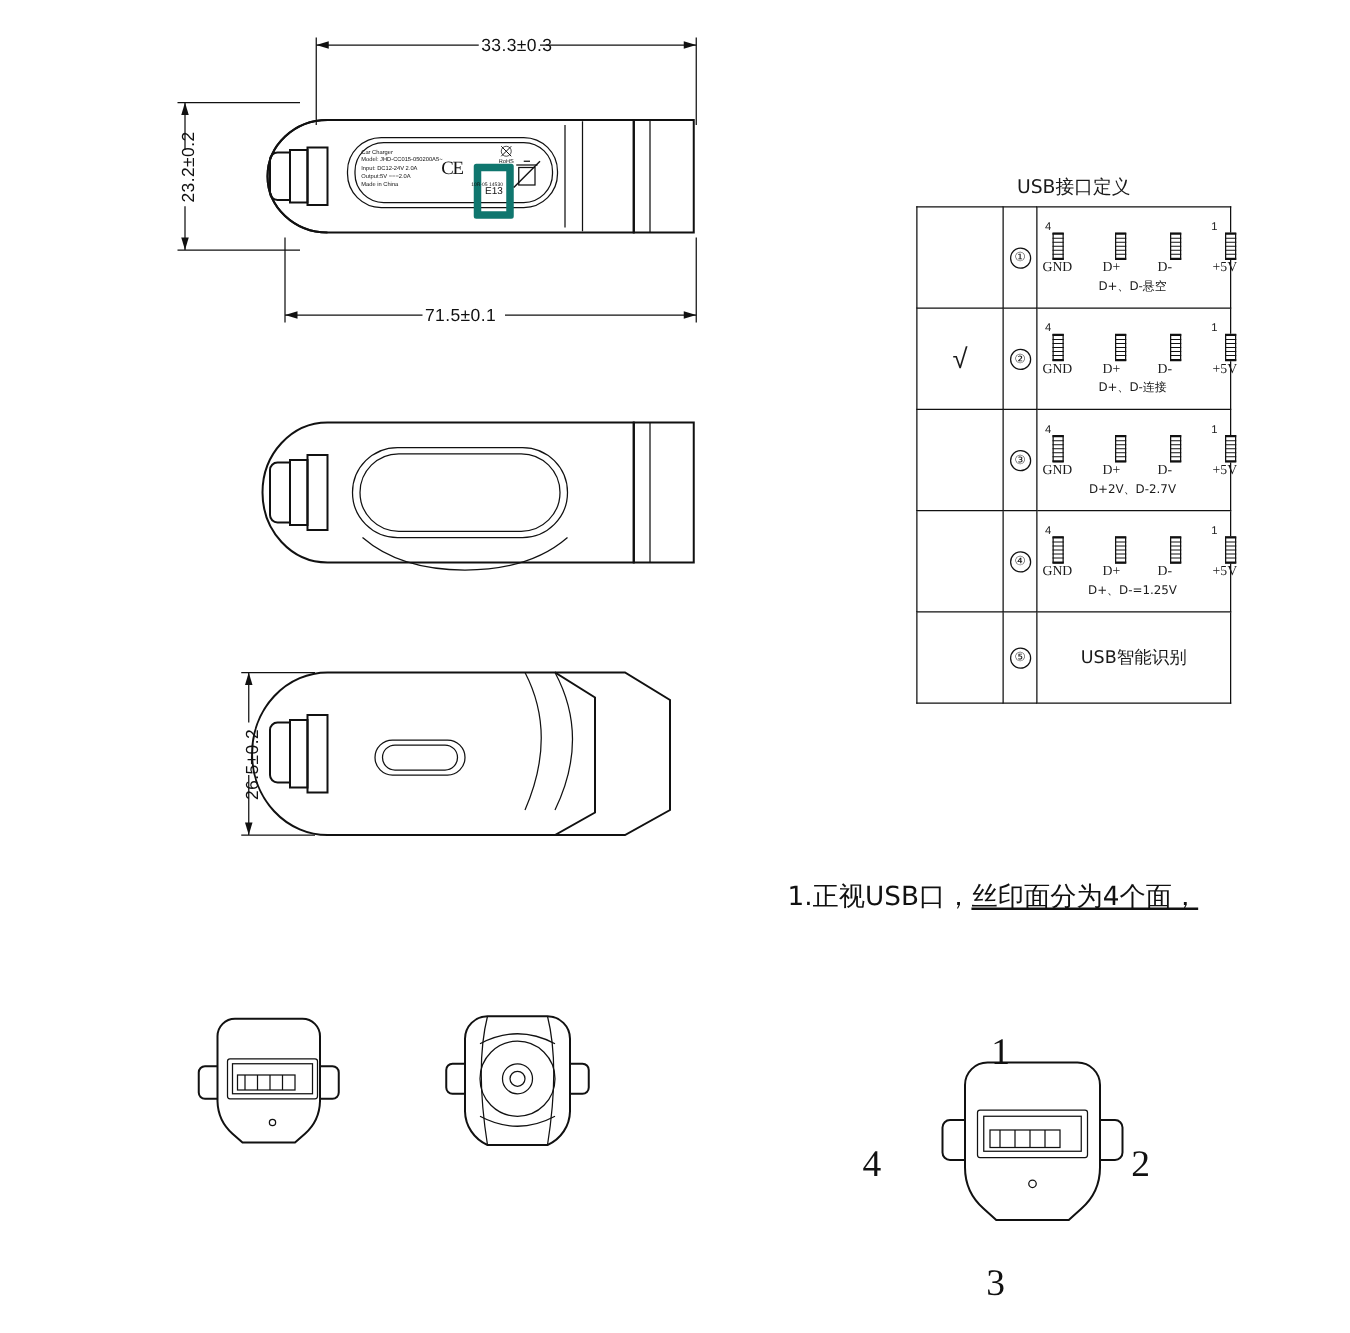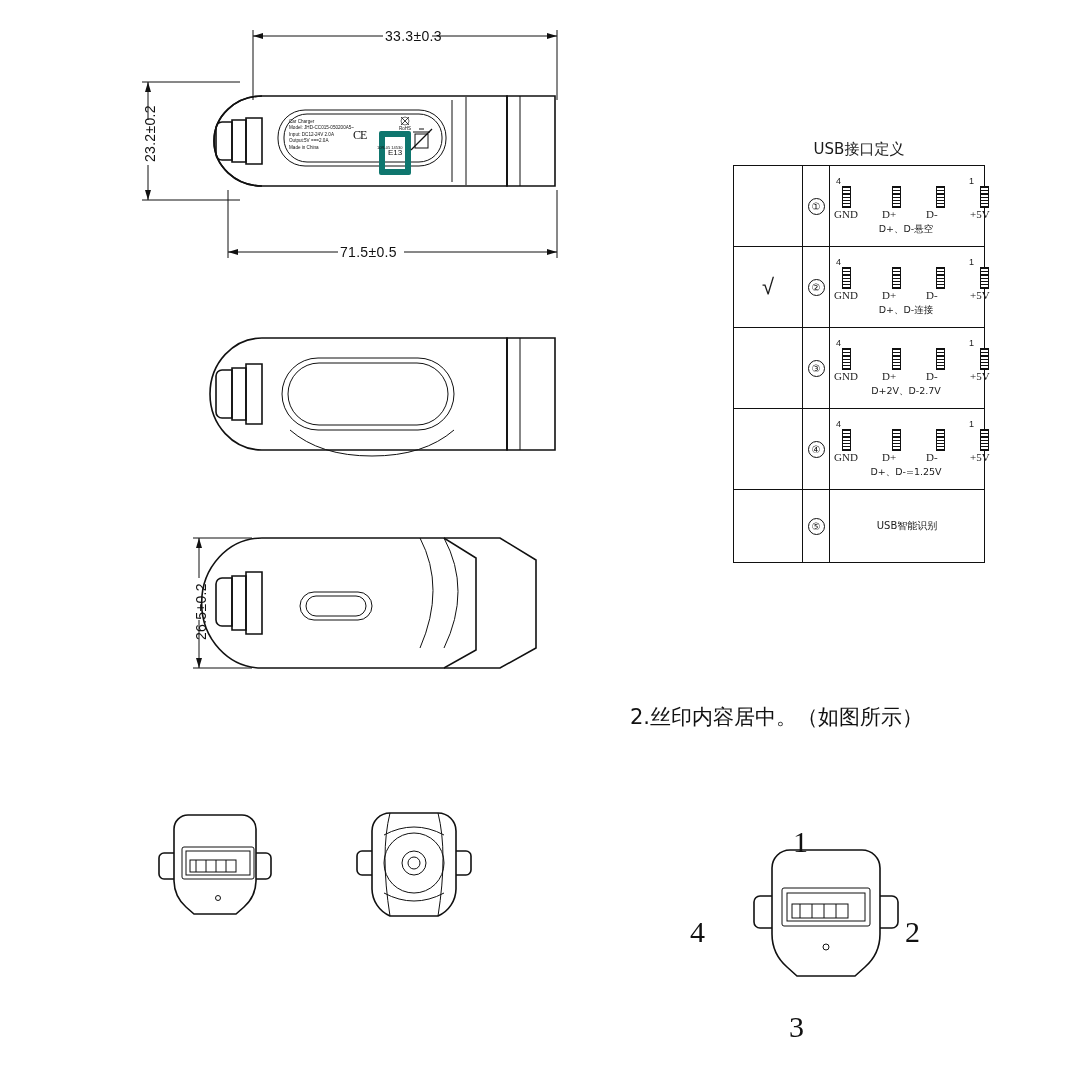--- a/index.html
+++ b/index.html
@@ -41,21 +41,21 @@
     height: 48px;
     font-size: 4.6px;
     line-height: 6.4px;
     color: #111;
     font-family: "Liberation Sans", sans-serif;
   }
   .plate .txtblock { position: absolute; left: 8px; top: 5px; }
   .plate .ce {
     position: absolute;
     left: 72px; top: 18px;
-    font-size: 12px;
+    font-size: 15px;
     font-family: "Liberation Serif", serif;
     letter-spacing: -1px;
   }
   .plate .e13 {
     position: absolute; left: 98px; top: 17px;
     border: 6px solid #0f766e; border-radius: 2px;
     padding: 13px 3px; font-size: 8px;
   }
   .plate .e13sub { position: absolute; left: 96px; top: 31px; font-size: 4px; }
   .plate .rohs { position: absolute; left: 118px; top: 2px; font-size: 4.5px; text-align:center; }
@@ -102,21 +102,21 @@
   .pin-names { position: relative; height: 14px; font-size: 11px; font-family: "Liberation Serif", serif; }
   .pin-names span { position: absolute; top: 0; }
   .pin-note { text-align: center; font-size: 9.5px; margin-top: 1px; }
   .usb-caption {
     position: absolute;
     left: 733px; top: 140px;
     width: 252px;
     text-align: center;
     font-size: 15px;
   }
-  .usb-smart { text-align: center; font-size: 10px; }
+  .usb-smart { text-align: center; font-size: 14px; }
 
   
   .notes {
     position: absolute;
     left: 630px;
     top: 702px;
     width: 420px;
     font-size: 21px;
     line-height: 31px;
     color: #111;
@@ -179,21 +179,21 @@
     </g>
 
     <g class="ln thin">
       <line x1="452" y1="100" x2="452" y2="182"></line>
       <line x1="466" y1="97" x2="466" y2="185"></line>
       <line x1="507" y1="96" x2="507" y2="186"></line>
       <line x1="520" y1="96" x2="520" y2="186"></line>
     </g>
   </svg>
   <div class="dimtext abs" style="left:385px;top:28px;">33.3±0.3</div>
-  <div class="dimtext abs" style="left:340px;top:244px;">71.5±0.5</div>
+  <div class="dimtext abs" style="left:340px;top:244px;">71.5±0.1</div>
   <div class="dimtext abs vert" style="left:142px;top:162px;">23.2±0.2</div>
 </div>
 
 <div class="plate">
   <div class="txtblock">
     <div>Car Charger</div>
     <div>Model: JHD-CC015-050200A5~</div>
     <div>Input: DC12-24V 2.0A</div>
     <div>Output:5V ===2.0A</div>
     <div>Made in China</div>
@@ -398,21 +398,23 @@
     </tr>
     <tr>
       <td class="col-check"></td>
       <td class="col-num"><span class="circle-num">⑤</span></td>
       <td class="usb-smart lbl-chinese">USB智能识别</td>
     </tr>
   </tbody>
 </table>
 
 <div class="notes lbl-chinese">
-  <div>2.丝印内容居中。（如图所示）</div>
+  <div>
+    <span>1.正视USB口，</span><span class="u">丝印面分为4个面，</span>
+  </div>
 </div>
 
 <div class="abs" style="left:690px;top:830px;width:300px;height:230px;">
   <svg width="300" height="230">
     <g class="ln thick">
       <path d="M100 20 h72 a18 18 0 0 1 18 18 v66 a44 44 0 0 1 -15 33 l-10 9 h-58 l-10 -9 a44 44 0 0 1 -15 -33 v-66 a18 18 0 0 1 18 -18 z"></path>
       <path d="M82 66 h-12 a6 6 0 0 0 -6 6 v20 a6 6 0 0 0 6 6 h12"></path>
       <path d="M190 66 h12 a6 6 0 0 1 6 6 v20 a6 6 0 0 1 -6 6 h-12"></path>
     </g>
     <g class="ln thin">

